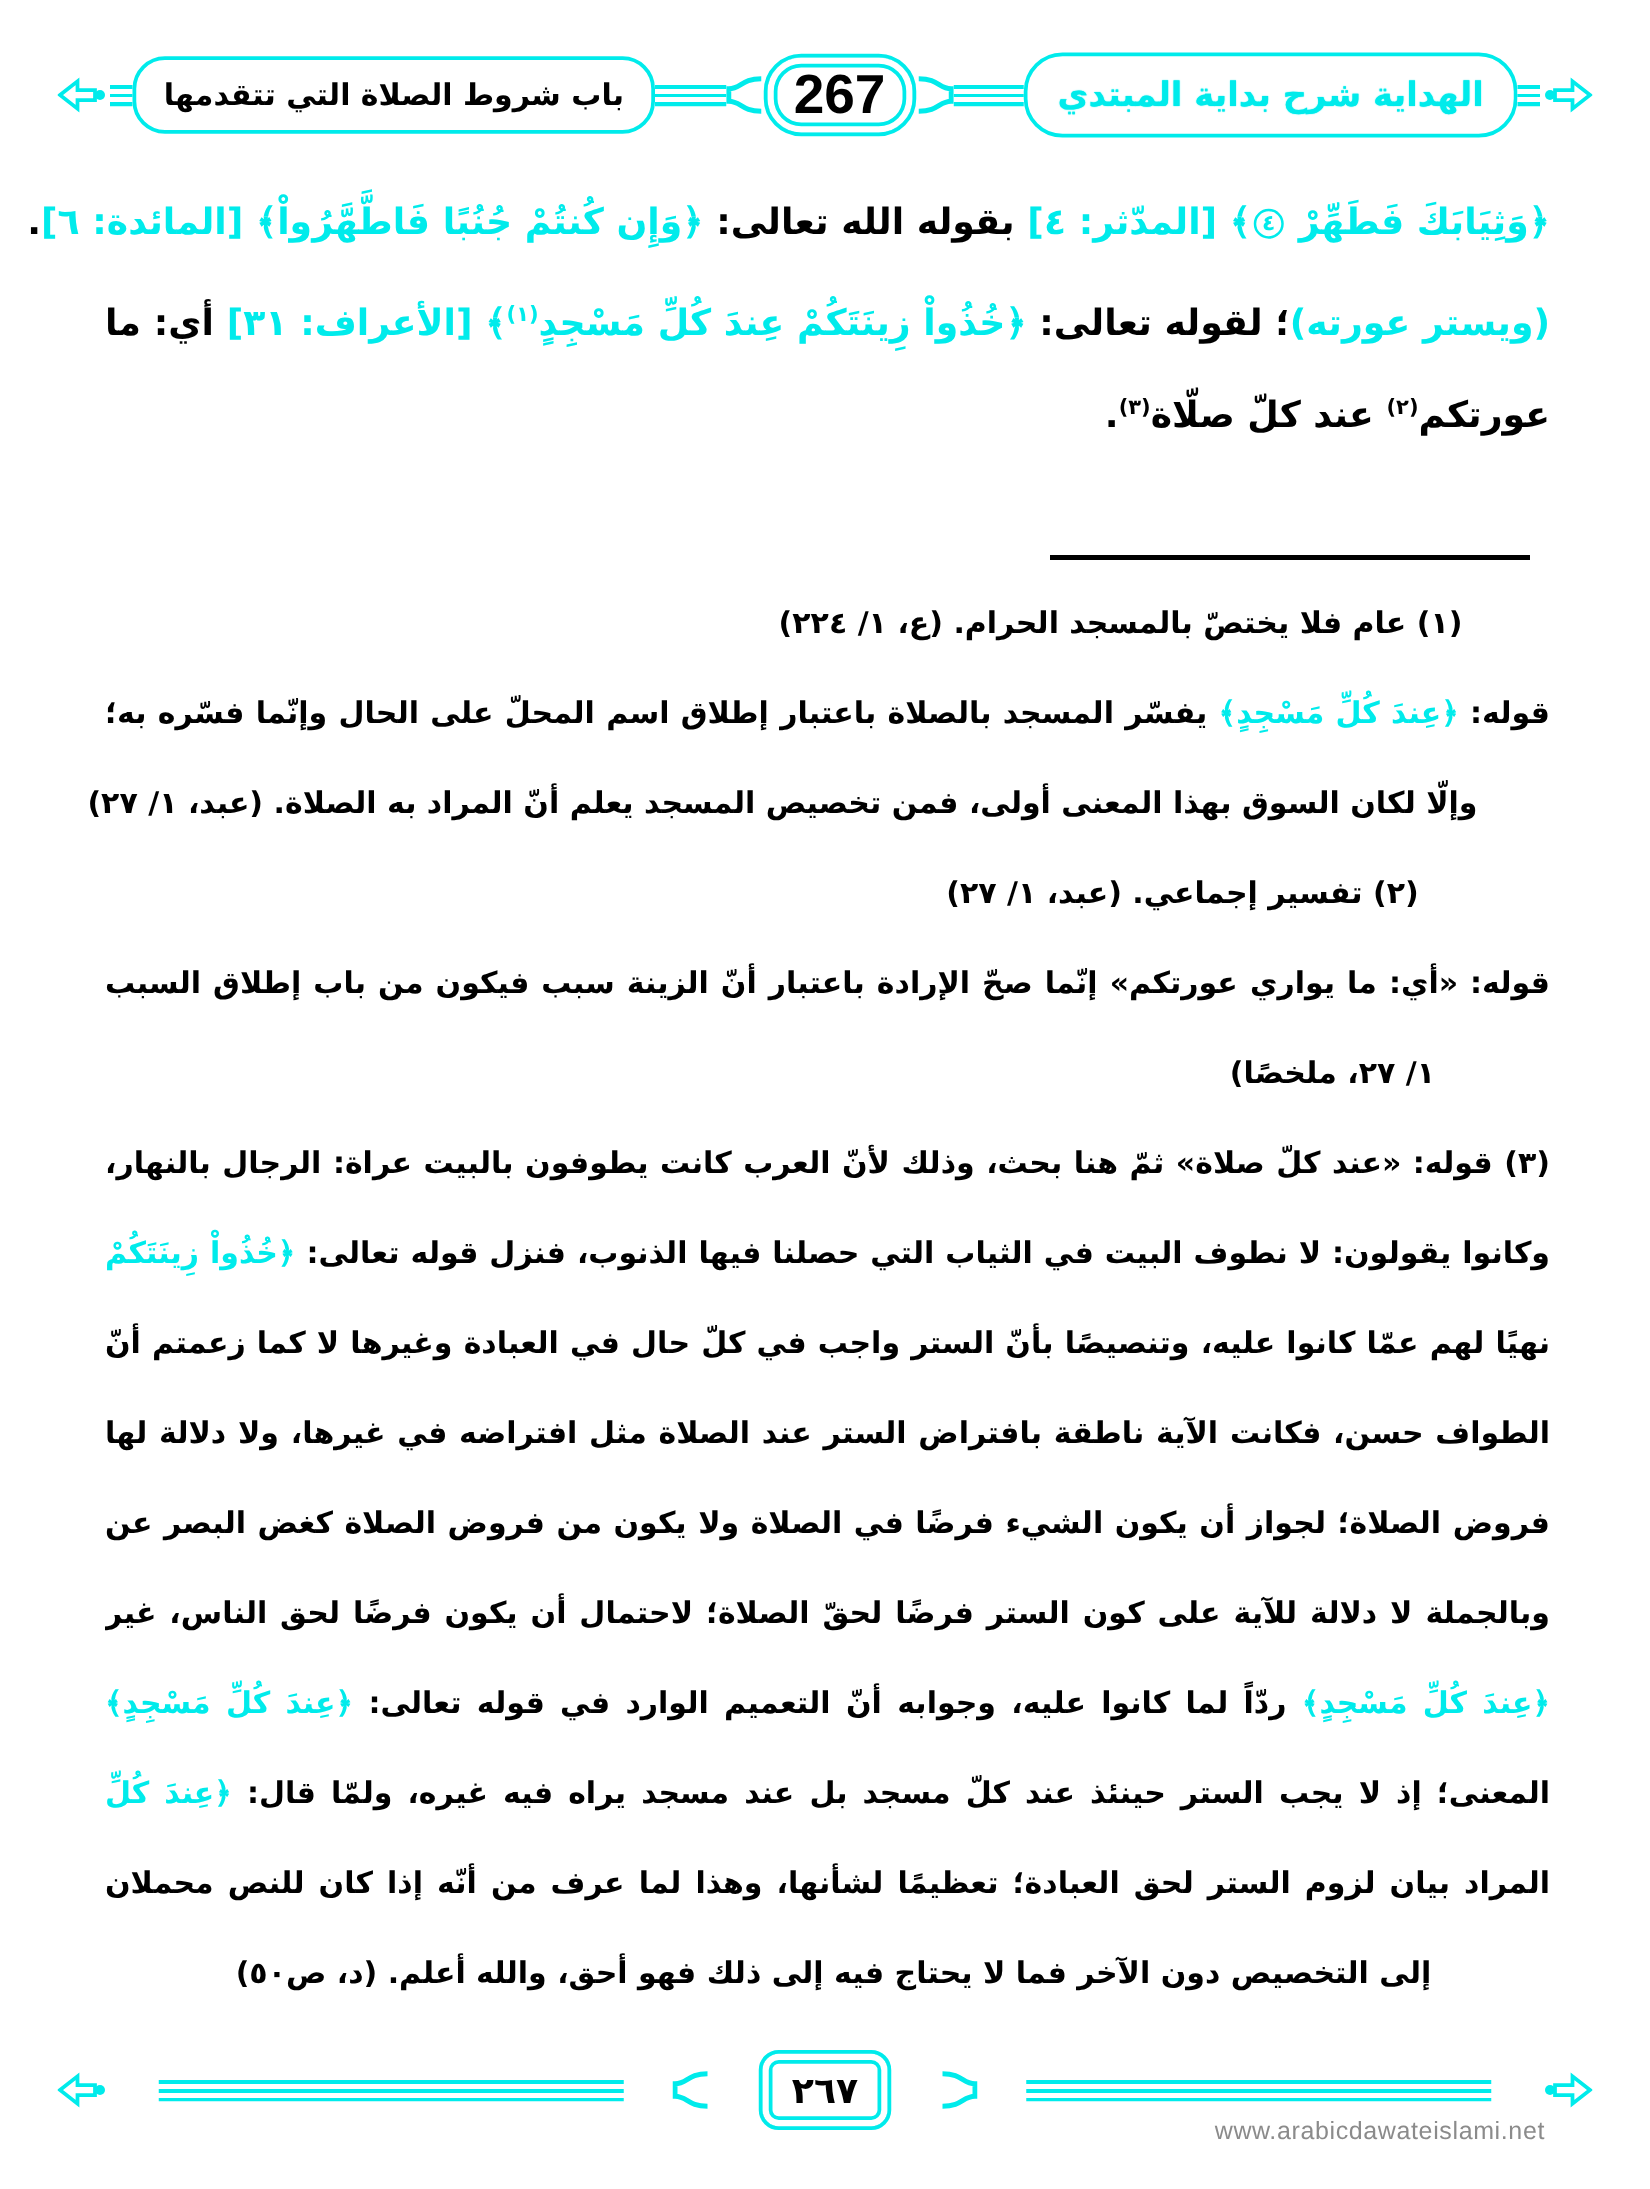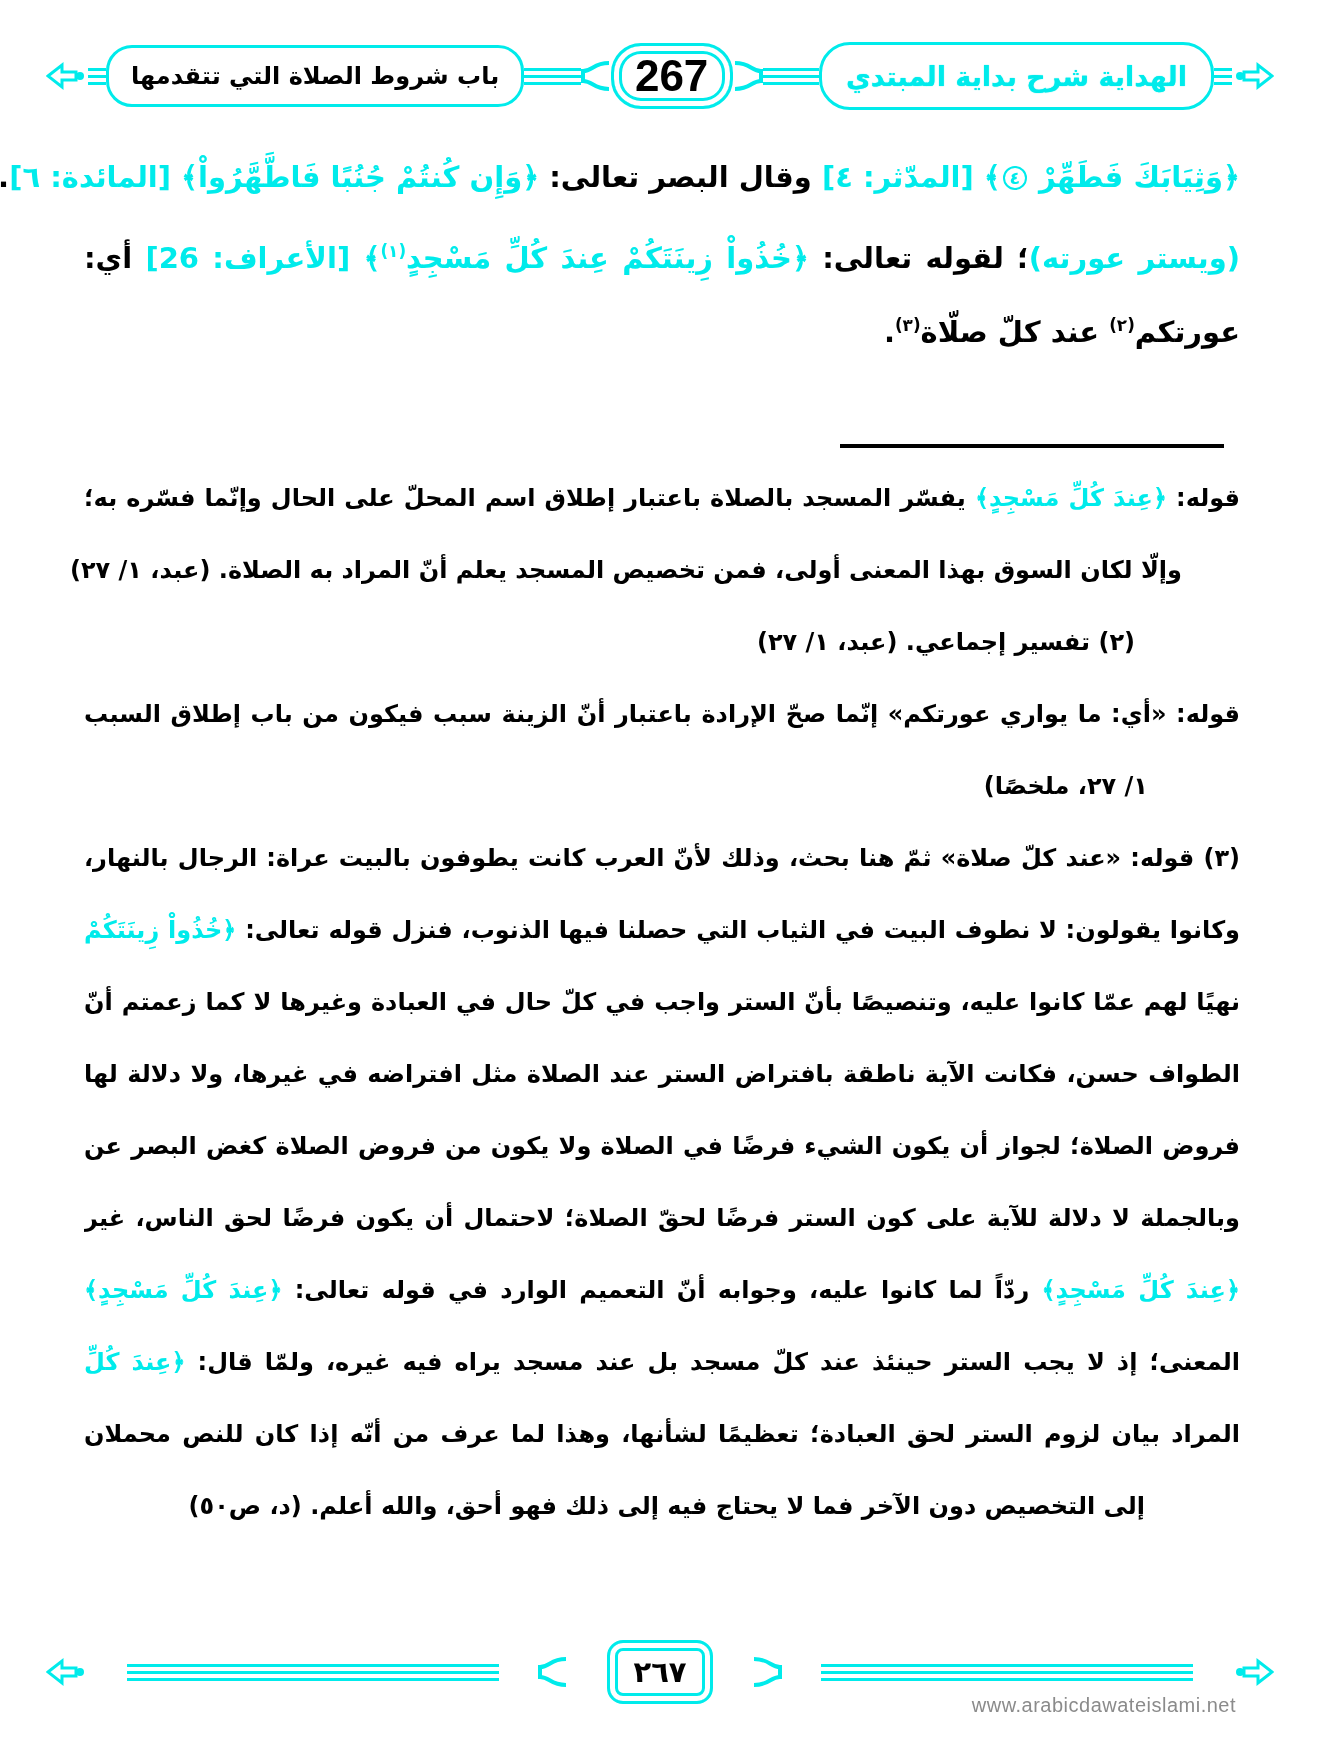--- a/index.html
+++ b/index.html
@@ -78,28 +78,29 @@
       <span>الهداية شرح بداية المبتدي</span>
     </div>
     <div class="rule short"></div>
     <svg class="endcap" width="42" height="34" viewBox="0 0 42 34" style="transform:scaleX(-1)">
       <path d="M2 17 L16 6 L16 13 L30 13 L30 21 L16 21 L16 28 Z" fill="none" stroke="currentColor" stroke-width="3"></path>
       <circle cx="34" cy="17" r="4" fill="currentColor"></circle>
     </svg>
   </div>
 
   <div class="main" id="body-lines">
-      <div class="body-line right"><span class="seg cyan">﴿وَثِيَابَكَ فَطَهِّرْ </span><span class="seg cyan ayah">٤</span><span class="seg cyan">﴾ [المدّثر: ٤]</span><span class="seg black"> وقال البصر تعالى: </span><span class="seg cyan">﴿وَإِن كُنتُمْ جُنُبًا فَاطَّهَّرُواْ﴾ [المائدة: ٦]</span><span class="seg black">.</span></div>
-      <div class="body-line justify"><span class="seg cyan">(ويستر عورته)</span><span class="seg black">؛ لقوله تعالى: </span><span class="seg cyan">﴿خُذُواْ زِينَتَكُمْ عِندَ كُلِّ مَسْجِدٍ</span><span class="seg cyan sup">(١)</span><span class="seg cyan">﴾ [الأعراف: 26]</span><span class="seg black"> أي: ما يواري</span></div>
+      <div class="body-line right"><span class="seg cyan">﴿وَثِيَابَكَ فَطَهِّرْ </span><span class="seg cyan ayah">٤</span><span class="seg cyan">﴾ [المدّثر: ٤]</span><span class="seg black"> بقوله الله تعالى: </span><span class="seg cyan">﴿وَإِن كُنتُمْ جُنُبًا فَاطَّهَّرُواْ﴾ [المائدة: ٦]</span><span class="seg black">.</span></div>
+      <div class="body-line justify"><span class="seg cyan">(ويستر عورته)</span><span class="seg black">؛ لقوله تعالى: </span><span class="seg cyan">﴿خُذُواْ زِينَتَكُمْ عِندَ كُلِّ مَسْجِدٍ</span><span class="seg cyan sup">(١)</span><span class="seg cyan">﴾ [الأعراف: ٣١]</span><span class="seg black"> أي: ما يواري</span></div>
       <div class="body-line right"><span class="seg black">عورتكم</span><span class="seg black sup">(٢)</span><span class="seg black"> عند كلّ صلّاة</span><span class="seg black sup">(٣)</span><span class="seg black">.</span></div>
     </div>
 
   <div class="footnote-sep"></div>
 
   <div class="footnotes" id="footnote-lines">
+      <div class="fn-line right" style="padding-right: 70px;"><span class="seg black">(١) عام فلا يختصّ بالمسجد الحرام. (ع، ١/ ٢٢٤)</span></div>
       <div class="fn-line justify"><span class="seg black">قوله: </span><span class="seg cyan">﴿عِندَ كُلِّ مَسْجِدٍ﴾</span><span class="seg black"> يفسّر المسجد بالصلاة باعتبار إطلاق اسم المحلّ على الحال وإنّما فسّره به؛ لأنّ ذلك ليس للناس</span></div>
       <div class="fn-line right" style="padding-right: 58px;"><span class="seg black">وإلّا لكان السوق بهذا المعنى أولى، فمن تخصيص المسجد يعلم أنّ المراد به الصلاة. (عبد، ١/ ٢٧)</span></div>
       <div class="fn-line right" style="padding-right: 105px;"><span class="seg black">(٢) تفسير إجماعي. (عبد، ١/ ٢٧)</span></div>
       <div class="fn-line justify"><span class="seg black">قوله: «أي: ما يواري عورتكم» إنّما صحّ الإرادة باعتبار أنّ الزينة سبب فيكون من باب إطلاق السبب على المسبّب. (عبد،</span></div>
       <div class="fn-line right" style="padding-right: 92px;"><span class="seg black">١/ ٢٧، ملخصًا)</span></div>
       <div class="fn-line justify"><span class="seg black">(٣) قوله: «عند كلّ صلاة» ثمّ هنا بحث، وذلك لأنّ العرب كانت يطوفون بالبيت عراة: الرجال بالنهار، والنساء بالليل،</span></div>
       <div class="fn-line justify"><span class="seg black">وكانوا يقولون: لا نطوف البيت في الثياب التي حصلنا فيها الذنوب، فنزل قوله تعالى: </span><span class="seg cyan">﴿خُذُواْ زِينَتَكُمْ عِندَ كُلِّ مَسْجِدٍ﴾</span></div>
       <div class="fn-line justify"><span class="seg black">نهيًا لهم عمّا كانوا عليه، وتنصيصًا بأنّ الستر واجب في كلّ حال في العبادة وغيرها لا كما زعمتم أنّ نزع الثياب عند</span></div>
       <div class="fn-line justify"><span class="seg black">الطواف حسن، فكانت الآية ناطقة بافتراض الستر عند الصلاة مثل افتراضه في غيرها، ولا دلالة لها على كونه من</span></div>
       <div class="fn-line justify"><span class="seg black">فروض الصلاة؛ لجواز أن يكون الشيء فرضًا في الصلاة ولا يكون من فروض الصلاة كغض البصر عن الأجنبية.</span></div>

